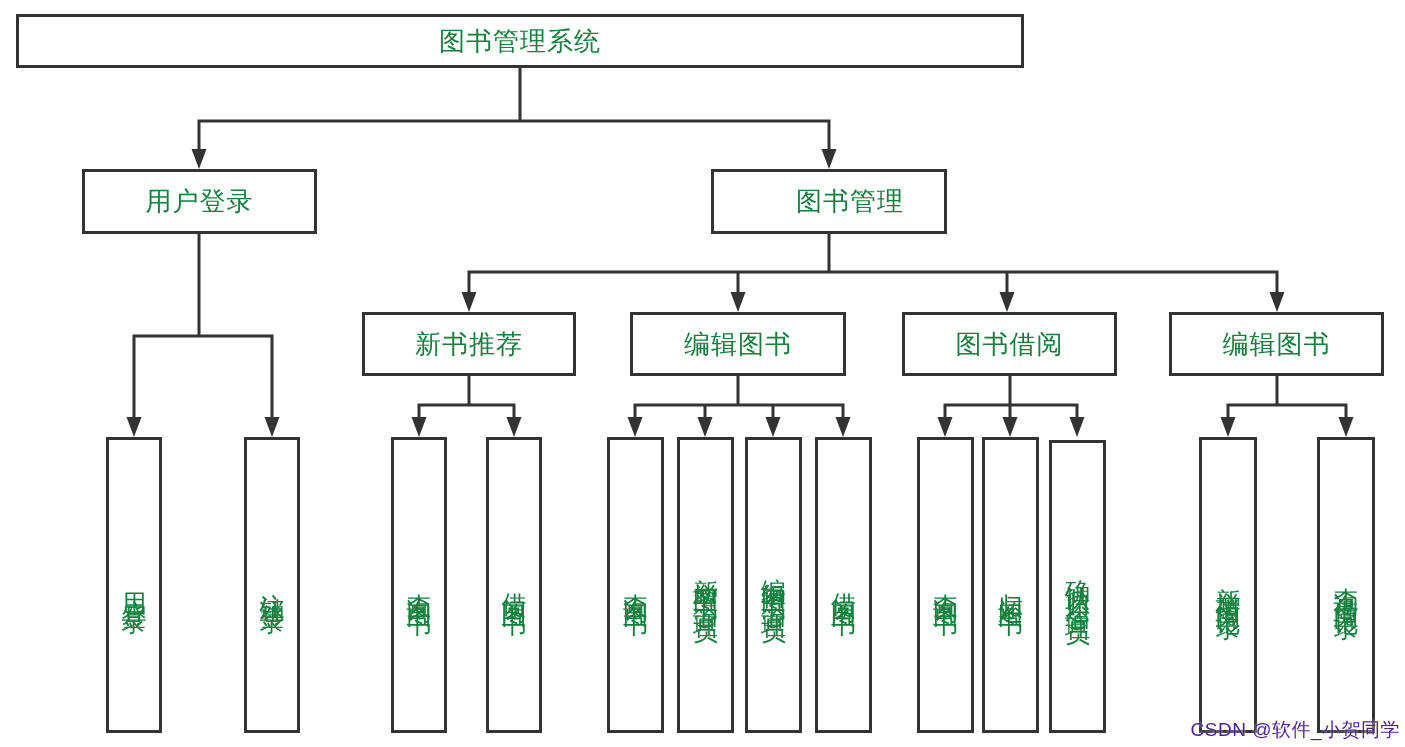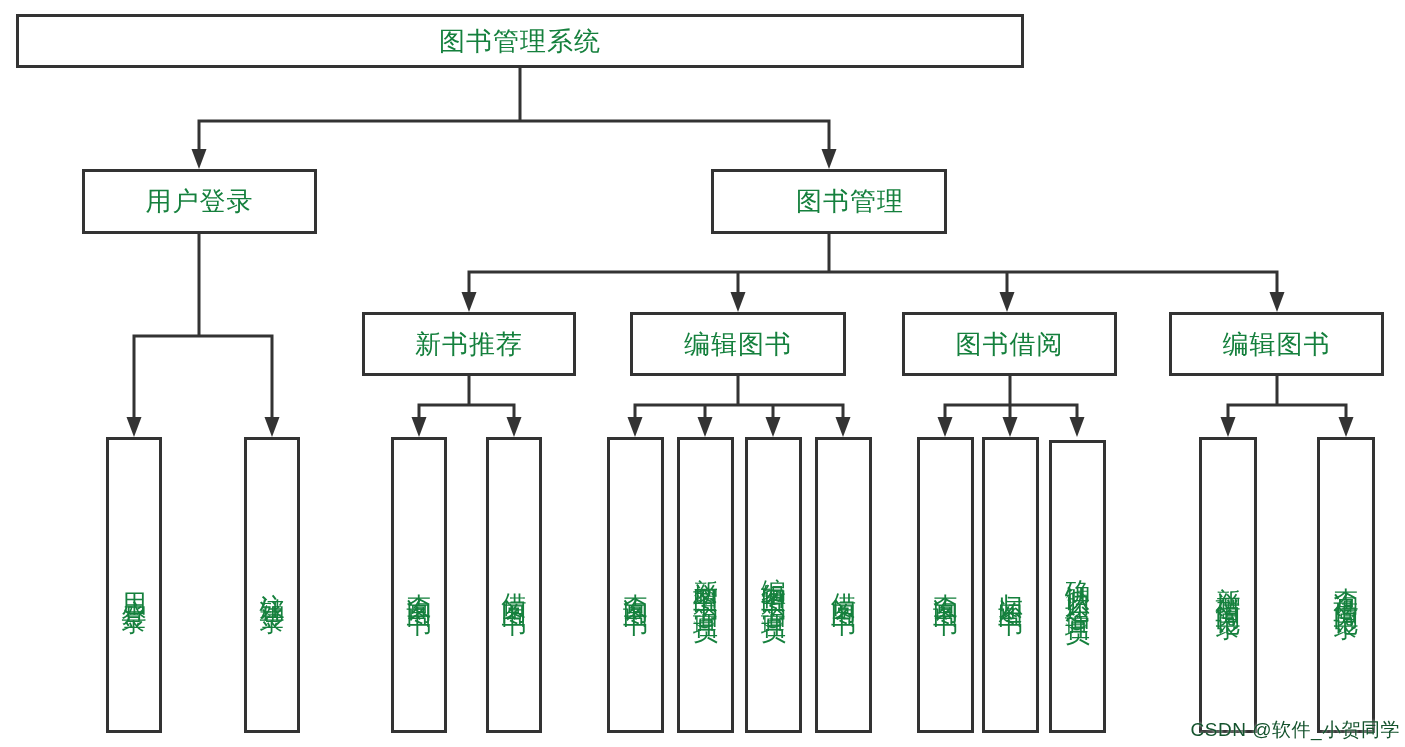--- a/index.html
+++ b/index.html
@@ -31,21 +31,21 @@
     letter-spacing:6px;
     font-size:25px;
     line-height:1;
     white-space:normal;
   }
   #watermark{
     position:absolute;
     right:5px;bottom:4px;
     z-index:5;
     font-size:19px;
-    color:#14532d;
+    color:#4c1d95;
     letter-spacing:0.5px;
     text-shadow:0 0 3px rgba(255,255,255,0.9);
   }
 </style>
 </head>
 <body>
 
 <div id="canvas">
 
   <svg id="wires" width="1405" height="747">

